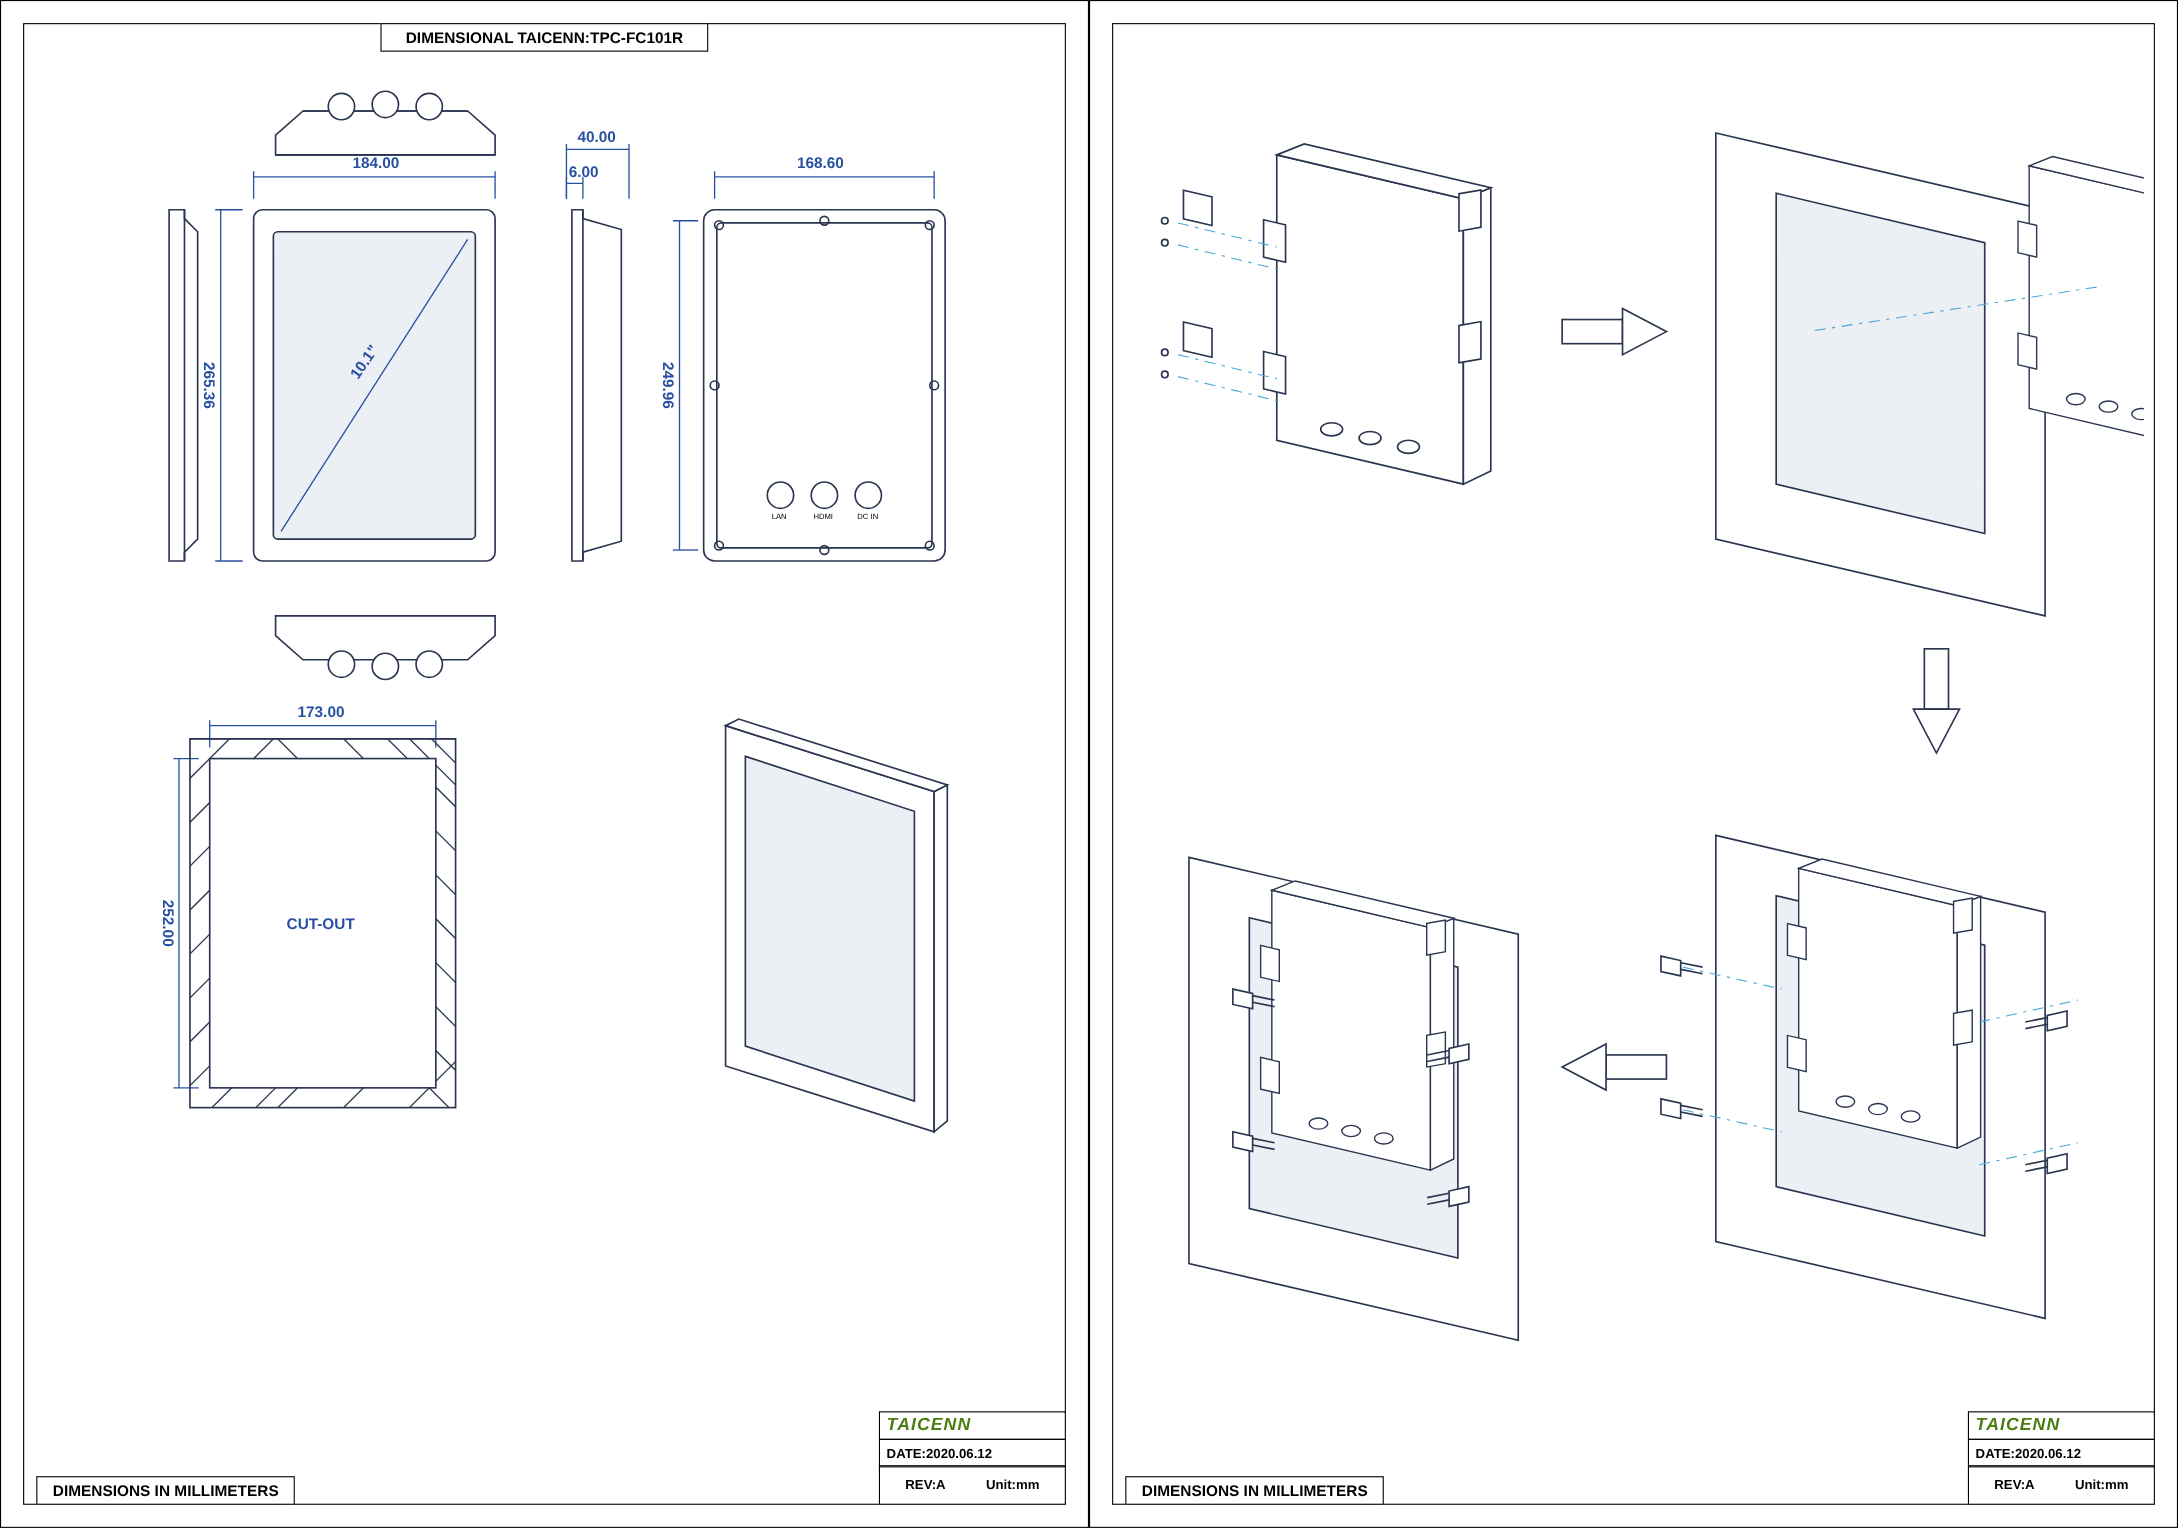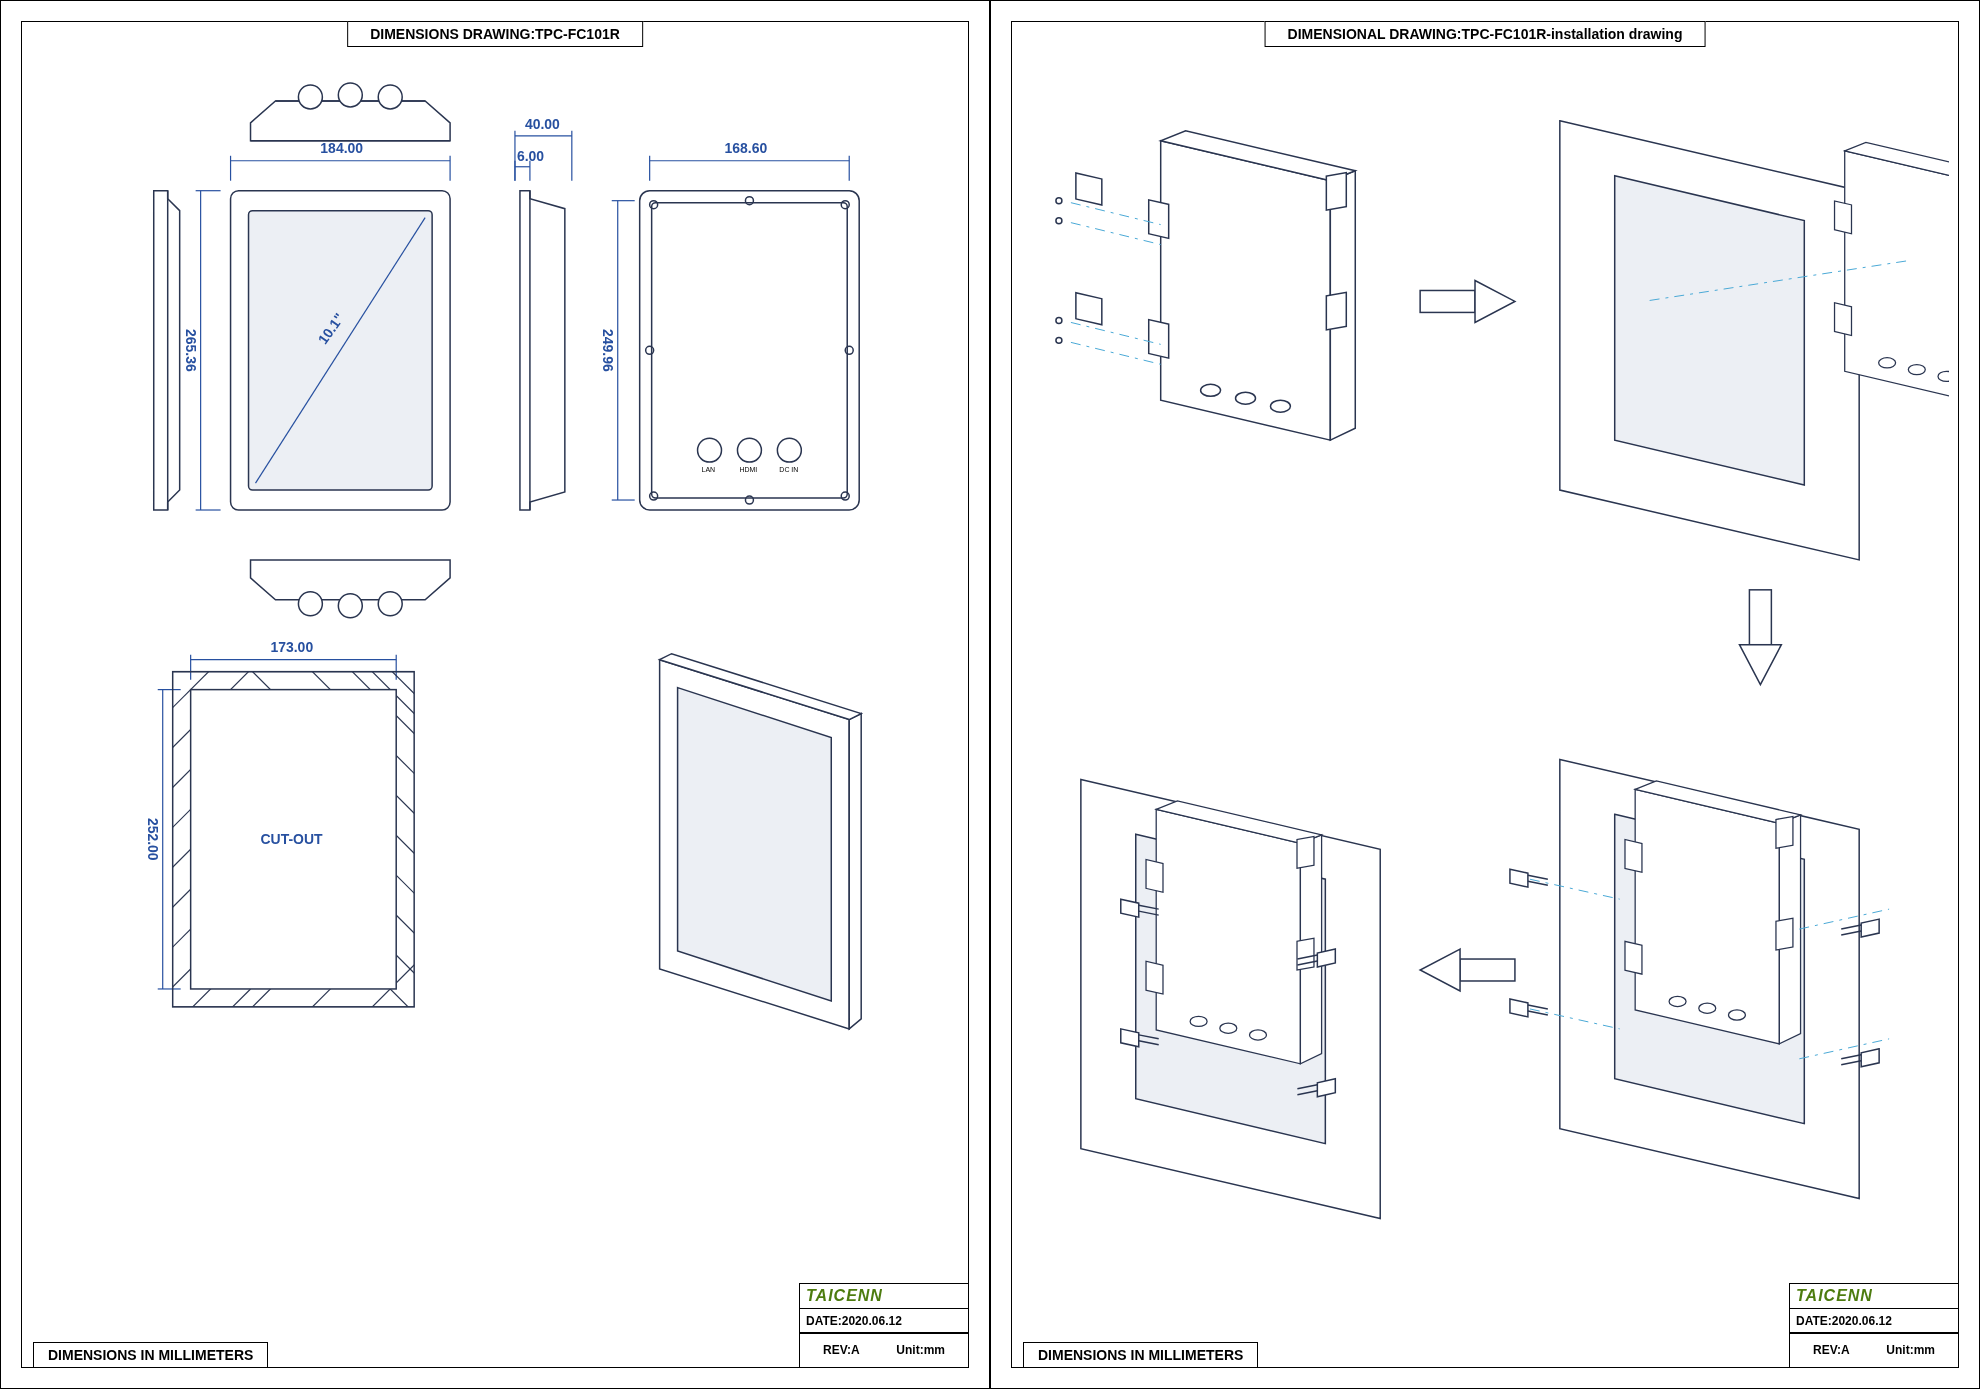--- a/index.html
+++ b/index.html
@@ -65,21 +65,21 @@
   .outline-f { stroke:#2a3550; stroke-width:1.5; fill:#fff; }
   .hatch { stroke:#2a3550; stroke-width:1.2; }
   .screen { stroke:#2a3550; stroke-width:1.5; fill:#eceff4; }
   .guide { stroke:#49a9d6; stroke-width:1; stroke-dasharray:10 6 3 6; }
 </style>
 </head>
 <body>
 
 <div class="sheet">
   <div class="inner"></div>
-  <div class="title-tab">DIMENSIONS DRAWING:TPC-FC101R</div>
+  <div class="title-tab">DIMENSIONAL TAICENN:TPC-FC101R</div>
 
   <svg class="canvas" viewBox="0 0 930 1250" preserveAspectRatio="xMidYMid meet">
 
     <g transform="translate(220,20)">
       <path class="outline-f" d="M0,70 h200 v-18 l-25,-22 h-150 l-25,22 z"></path>
       <path class="outline" d="M0,70 h200 M25,30 h150"></path>
       <circle class="outline-f" cx="60" cy="26" r="12"></circle>
         <circle class="outline-f" cx="100" cy="24" r="12"></circle>
         <circle class="outline-f" cx="140" cy="26" r="12"></circle>
     </g>
@@ -228,21 +228,20 @@
     <div class="row">DATE:2020.06.12</div>
     <div class="row split">
       <div>REV:A</div>
       <div>Unit:mm</div>
     </div>
   </div>
 </div>
 
 <div class="sheet">
   <div class="inner"></div>
-  <div class="title-tab">DIMENSIONAL DRAWING:TPC-FC101R-installation drawing</div>
 
   <svg class="canvas" viewBox="0 0 930 1250" preserveAspectRatio="xMidYMid meet">
     <defs>
       <g id="iso-unit">
 
         <polygon class="outline-f" points="30,0 200,40 200,300 30,260"></polygon>
         <polygon class="outline-f" points="200,40 225,30 225,288 200,300"></polygon>
         <polygon class="outline-f" points="30,0 200,40 225,30 55,-10"></polygon>
 
         <ellipse class="outline-f" cx="80" cy="250" rx="10" ry="6"></ellipse>

